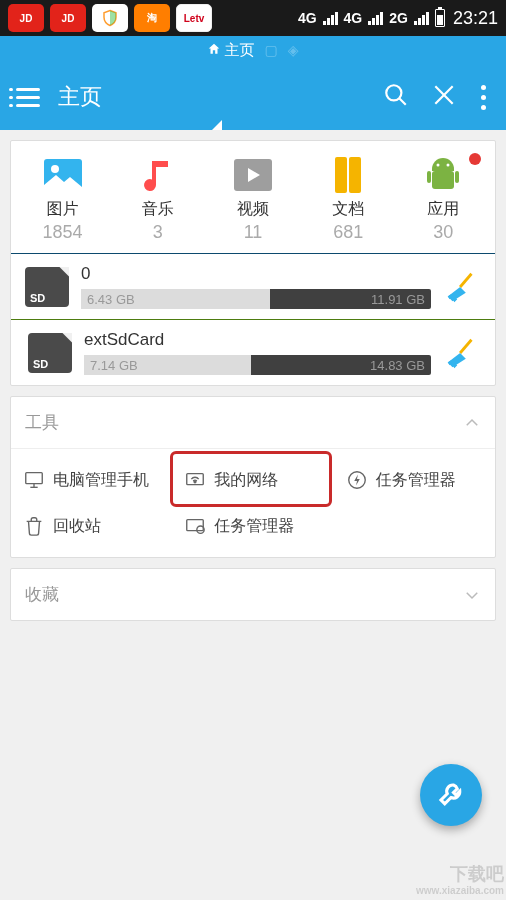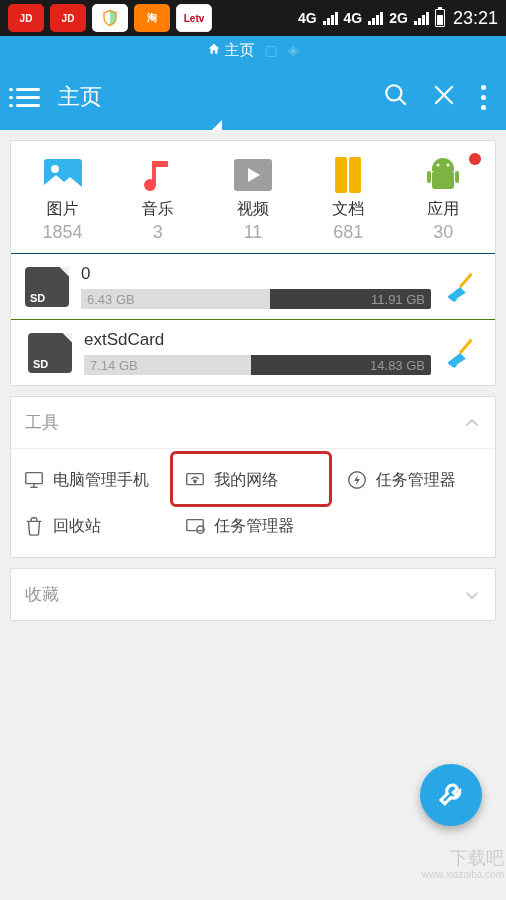--- a/index.html
+++ b/index.html
@@ -176,23 +176,23 @@
   .fab {
     position:absolute; right:24px; bottom:74px;
     width:62px; height:62px; border-radius:50%;
     background:#29a6e5; box-shadow:0 4px 10px rgba(0,0,0,.3);
     display:flex; align-items:center; justify-content:center;
   }
   .fab svg { width:30px; height:30px; stroke:#fff; fill:none; stroke-width:2.5; }
 
   
   .watermark {
-    position:absolute; right:2px; bottom:20px;
+    position:absolute; right:2px; bottom:4px;
     font-size:18px; color:rgba(0,0,0,0.15);
-    font-weight:normal; text-align:right; line-height:1.1;
+    font-weight:bold; text-align:right; line-height:1.1;
   }
   .watermark small { font-size:10px; display:block; }
 </style>
 </head>
 <body>
 
 <div class="statusbar">
   <div class="status-left">
     <div class="app-tray-icon jd">JD</div>
     <div class="app-tray-icon jd">JD</div>

